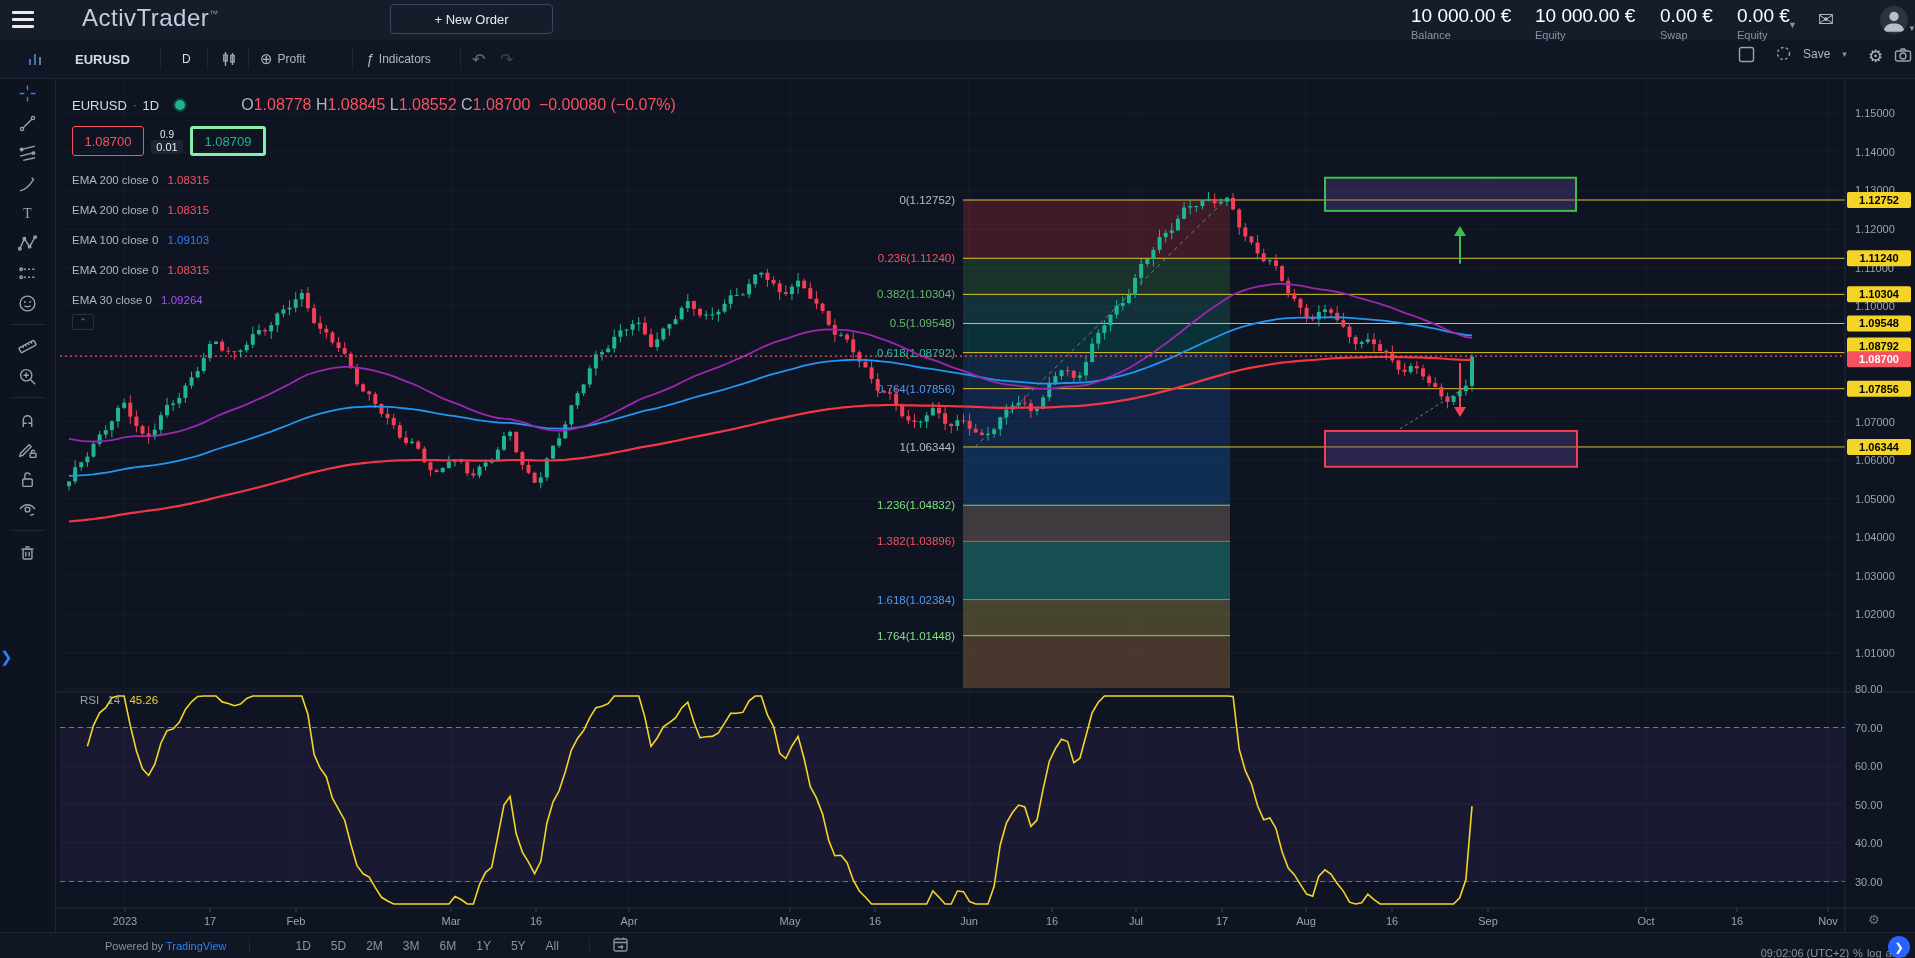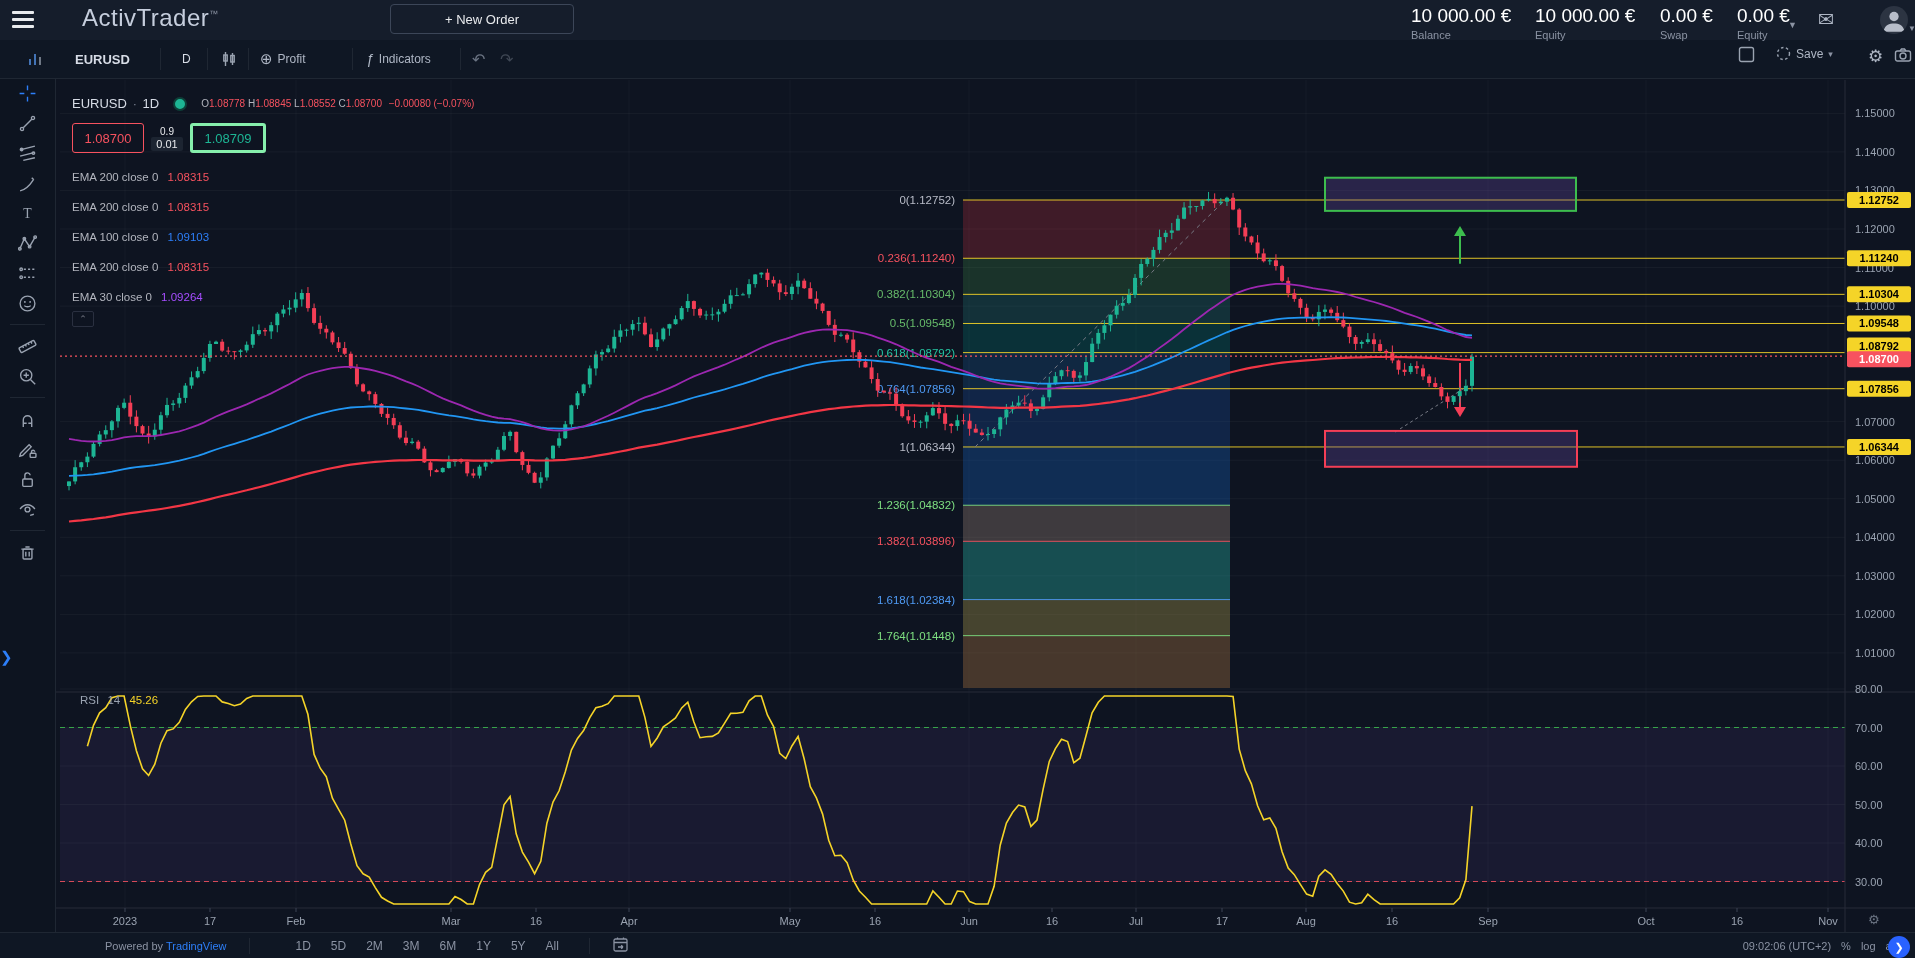--- a/index.html
+++ b/index.html
@@ -3,21 +3,21 @@
 <meta charset="utf-8">
 <style>
   html,body{margin:0;padding:0;background:#0d1220;font-family:"Liberation Sans","DejaVu Sans",sans-serif;}
   #app{position:relative;width:1915px;height:958px;overflow:hidden;background:#0e1421;color:#d7dce6;}
   
   #header{position:absolute;left:0;top:0;width:1915px;height:40px;background:#151d2b;z-index:30;}
   #hamburger{position:absolute;left:12px;top:11px;width:22px;height:17px;cursor:pointer;}
   #hamburger span{display:block;height:3px;background:#e8eaed;margin-bottom:4px;border-radius:1px;}
   #logo{position:absolute;left:82px;top:4px;font-size:24px;font-weight:300;color:#c6cedd;letter-spacing:.5px;}
   #logo sup{font-size:9px;color:#8b93a3;}
-  #new-order{position:absolute;left:390px;top:4px;width:184px;height:30px;border:1px solid #3c4658;border-radius:4px;background:transparent;color:#e8eaed;font-size:13px;cursor:pointer;font-family:inherit;}
+  #new-order{position:absolute;left:390px;top:4px;width:163px;height:30px;border:1px solid #3c4658;border-radius:4px;background:transparent;color:#e8eaed;font-size:13px;cursor:pointer;font-family:inherit;}
   .stat{position:absolute;top:5px;}
   .stat .v{font-size:19px;color:#ffffff;}
   .stat .l{font-size:11px;color:#8b93a3;margin-top:2px;}
   #profit-caret{position:absolute;left:1788px;top:20px;font-size:9px;color:#8b93a3;cursor:pointer;}
   #mail-icon{position:absolute;left:1818px;top:8px;font-size:19px;color:#aeb6c4;cursor:pointer;}
   #avatar{position:absolute;left:1880px;top:6px;width:28px;height:28px;border-radius:50%;background:#2c3442;cursor:pointer;overflow:hidden;}
   #avatar-caret{position:absolute;left:1908px;top:24px;font-size:8px;color:#8b93a3;}
   
   #ctoolbar{position:absolute;left:0;top:40px;width:1915px;height:38px;background:#0f1724;border-bottom:1px solid #1f2733;z-index:25;}
   .tb{position:absolute;top:0;height:38px;display:flex;align-items:center;color:#aeb6c4;font-size:12px;cursor:pointer;}
@@ -29,44 +29,44 @@
   .tool{width:55px;height:30px;display:flex;align-items:center;justify-content:center;color:#9aa3b1;cursor:pointer;}
   .tool svg{stroke:#9aa3b1;fill:none;stroke-width:1.3;}
   .tool.active svg{stroke:#2d7ff9;}
   .raildiv{height:1px;background:#1f2733;margin:6px 10px;}
   #panel-chevron{position:absolute;left:0px;top:648px;color:#2d7ff9;font-size:15px;cursor:pointer;z-index:21;}
   
   #legend{position:absolute;left:72px;top:96px;z-index:10;}
   #legend-title{font-size:13px;color:#d7dce6;display:flex;align-items:center;gap:6px;}
   #legend-title .sep{color:#8b93a3;font-size:11px;}
   #status-dot{width:10px;height:10px;border-radius:50%;background:#1db594;border:2px solid #0e3f38;margin:0 8px;}
-  .ohlc{font-size:10px;}
+  .ohlc{font-size:16px;margin-left:40px;}
   .ohlc .k{color:#b2b5be;}
   .ohlc .v{color:#f7525f;}
   #baskrow{display:flex;margin-top:12px;align-items:stretch;height:30px;}
   #bid-box{border:1px solid #f7525f;color:#f7525f;border-radius:3px;width:70px;display:flex;align-items:center;justify-content:center;font-size:13px;cursor:pointer;}
   #spread-box{width:40px;display:flex;flex-direction:column;align-items:center;justify-content:center;font-size:10px;color:#e8eaed;margin:0 3px;}
   #spread-box .lo{background:#1c2431;border-radius:2px;padding:1px 5px;font-size:11px;}
   #ask-box{border:3px solid #86efac;color:#1db594;border-radius:3px;width:70px;display:flex;align-items:center;justify-content:center;font-size:13px;cursor:pointer;}
   .emarow{font-size:11.5px;margin-top:18px;color:#b2b5be;cursor:pointer;}
   #collapse-btn{margin-top:8px;width:20px;height:14px;border:1px solid #2a3040;border-radius:2px;color:#787b86;font-size:9px;display:flex;align-items:center;justify-content:center;cursor:pointer;}
   
   #rsi-legend{position:absolute;left:80px;top:694px;z-index:10;font-size:11.5px;color:#9aa3b1;}
   #rsi-legend .val{color:#f5d428;margin-left:6px;}
   
-  .tr-btn{position:absolute;top:46px;z-index:26;color:#aeb6c4;font-size:12px;display:flex;align-items:center;gap:5px;cursor:pointer;}
+  .tr-btn{position:absolute;top:46px;z-index:26;color:#aeb6c4;font-size:12px;display:flex;align-items:center;gap:12px;cursor:pointer;}
   .tr-btn svg{stroke:#9aa3b1;fill:none;stroke-width:1.4;}
   
   #footer{position:absolute;left:0;top:932px;width:1915px;height:26px;background:#0f1724;border-top:1px solid #1f2733;z-index:30;display:flex;align-items:center;}
   #powered{margin-left:105px;font-size:11px;color:#8b93a3;}
   #powered a{color:#2d7ff9;text-decoration:none;cursor:pointer;}
   #ranges{display:flex;margin-left:38px;gap:4px;}
   .rangebtn{font-size:12px;color:#8b93a3;padding:2px 8px;cursor:pointer;border-radius:3px;}
   #goto-date{margin-left:22px;cursor:pointer;}
-  #fright{position:absolute;right:8px;top:0;height:26px;display:flex;align-items:center;gap:10px;font-size:11px;color:#8b93a3;}
+  #fright{position:absolute;right:8px;top:0;height:26px;display:flex;align-items:flex-end;gap:4px;font-size:11px;color:#8b93a3;}
   #fright .fbtn{cursor:pointer;}
   #fab{position:absolute;left:1888px;top:936px;width:22px;height:22px;border-radius:50%;background:#2962ff;color:#fff;font-size:11px;display:flex;align-items:center;justify-content:center;z-index:40;cursor:pointer;}
   #axis-gear{position:absolute;left:1868px;top:912px;font-size:13px;color:#6b7483;z-index:31;cursor:pointer;}
   .fdiv{width:1px;height:16px;background:#1f2733;margin-left:22px;}
 </style>
 </head>
 <body>
 
 <div id="app">
 

